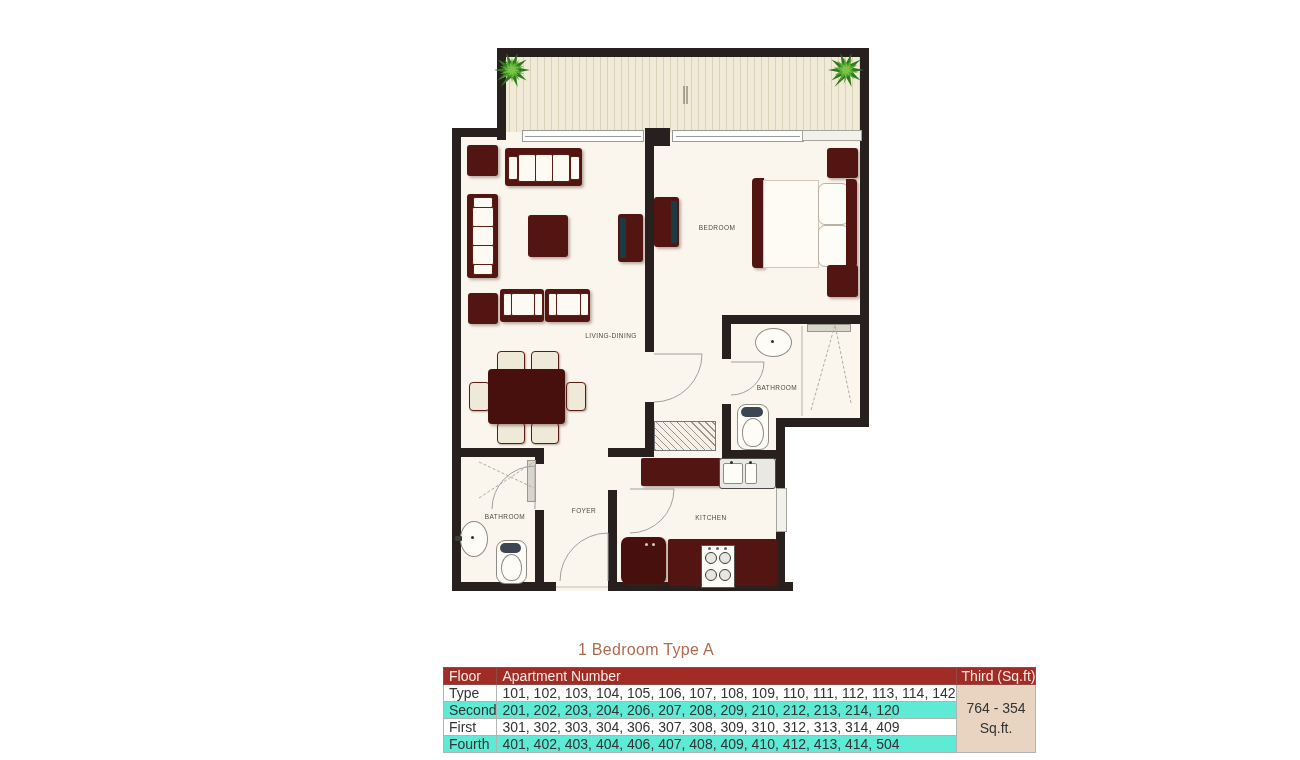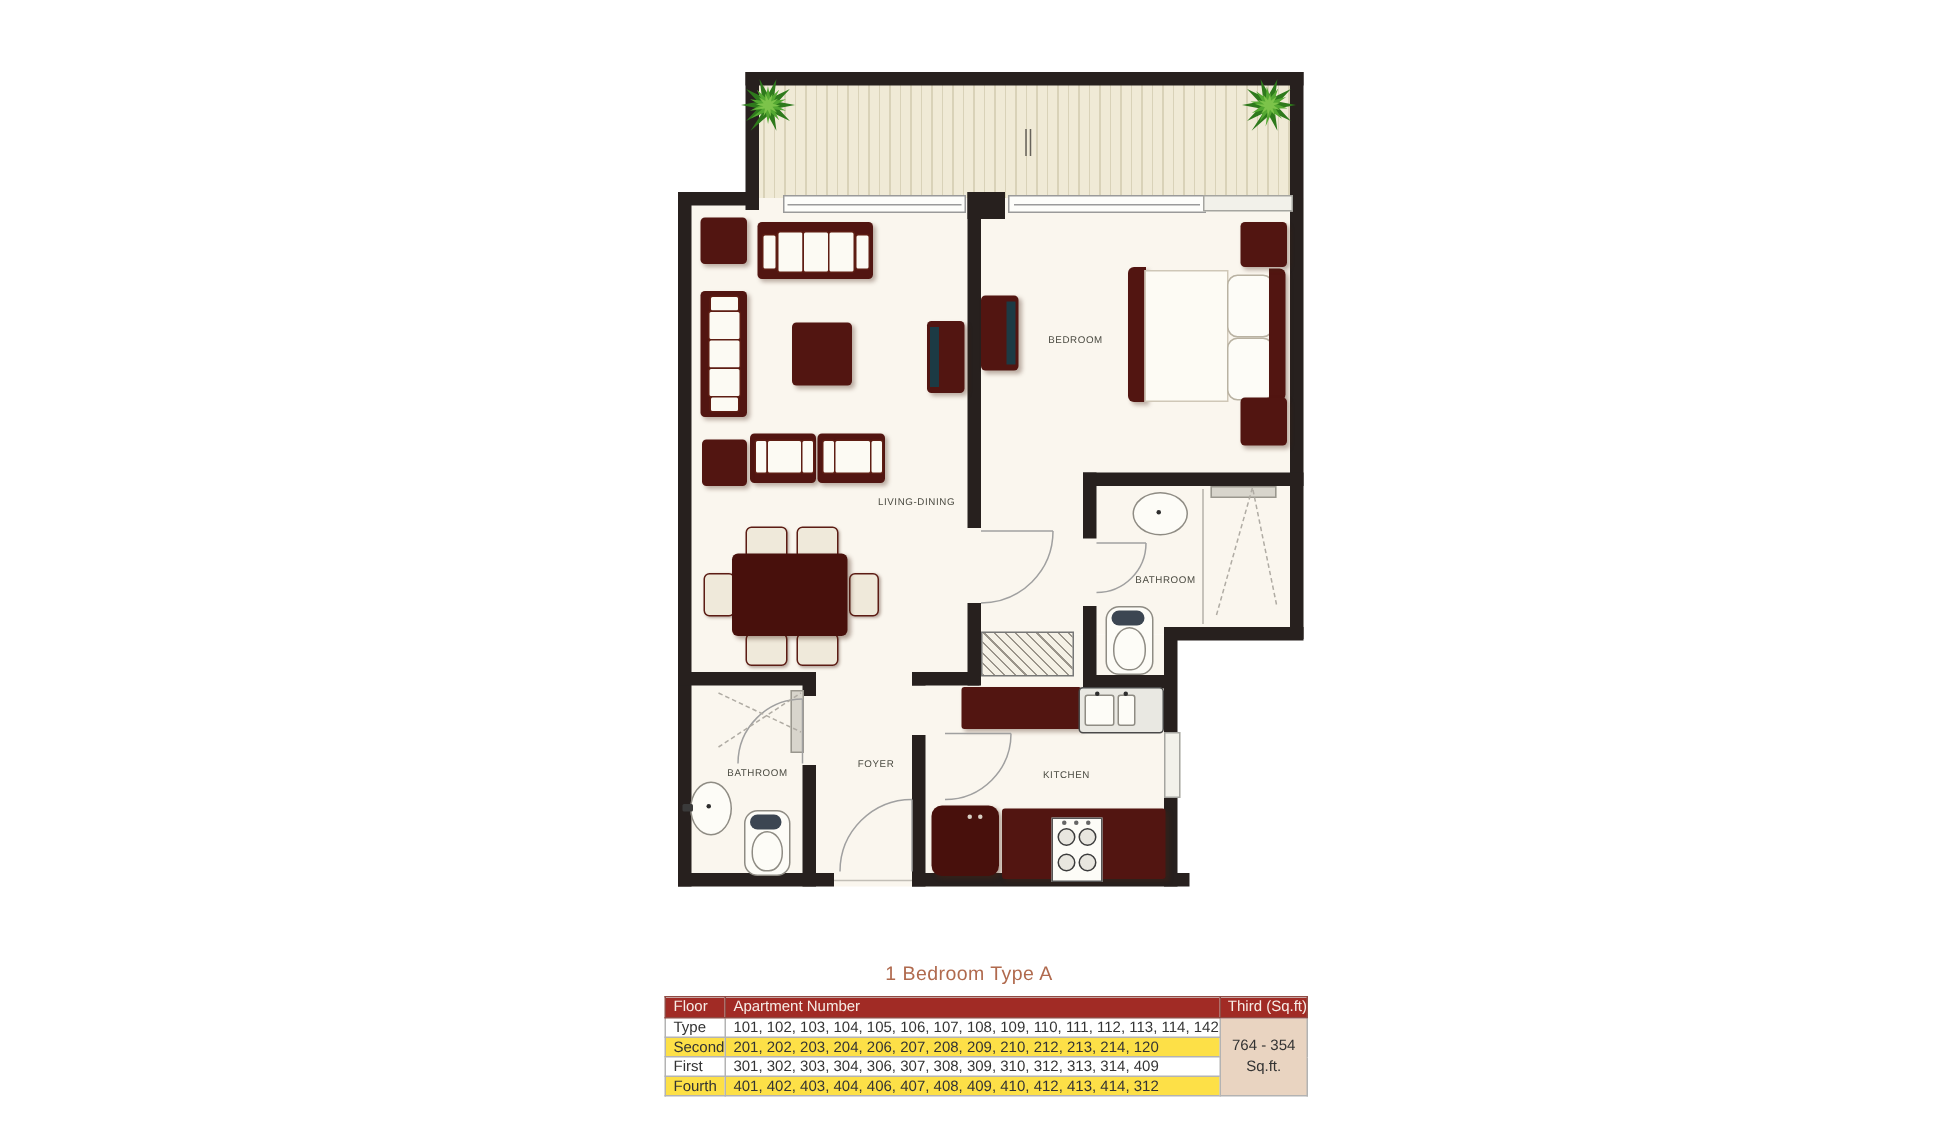--- a/index.html
+++ b/index.html
@@ -32,29 +32,29 @@
     background-image:repeating-linear-gradient(45deg,#9a948a 0,#9a948a 1px,transparent 1px,transparent 5px);
   }
   .screen{position:absolute;background:#1c3a44;}
   .burner{position:absolute;width:10px;height:10px;border:1px solid #3c3c3c;border-radius:50%;background:#e8e6df;}
   .dot{position:absolute;width:3px;height:3px;border-radius:50%;background:#2e2e2e;}
   svg.overlay{position:absolute;left:0;top:0;pointer-events:none;}
 
   
   .info{position:absolute;left:443px;top:641px;width:406px;}
   .plan-title{
-    text-align:center;font-size:13px;color:#b06a4e;margin:0 0 8px 0;font-weight:400;
+    text-align:center;font-size:16px;color:#b06a4e;margin:0 0 8px 0;font-weight:400;
     letter-spacing:.3px;
   }
-  table.apt{border-collapse:collapse;width:406px;font-size:10px;color:#333;border:1px solid #8f8f8f;}
+  table.apt{border-collapse:collapse;width:406px;font-size:14px;color:#333;border:1px solid #8f8f8f;}
   table.apt th,table.apt td{border:1px solid #b3b3b3;padding:0 0 0 5px;height:12px;text-align:left;font-weight:400;white-space:nowrap;overflow:hidden;}
   table.apt tr.head th{background:#a12b25;color:#f7ece6;height:13px;border-color:#8f4b44;}
   table.apt .c-floor{width:38px;}
   table.apt .c-range{width:58px;}
-  table.apt tr.alt td{background:#fde047;}
+  table.apt tr.alt td{background:#5eead4;}
   table.apt td.range-cell{
     background:#e9d4c1;text-align:center;padding:0;vertical-align:middle;line-height:1.4;
   }
 </style>
 </head>
 <body>
 
 <div class="plan">
 
   <div class="balcony-floor" style="left:52px;top:11px;width:362px;height:85px;"></div>
@@ -254,17 +254,17 @@
     <tr class="alt">
       <td>Second</td>
       <td>201, 202, 203, 204, 206, 207, 208, 209, 210, 212, 213, 214, 120</td>
     </tr>
     <tr>
       <td>First</td>
       <td>301, 302, 303, 304, 306, 307, 308, 309, 310, 312, 313, 314, 409</td>
     </tr>
     <tr class="alt">
       <td>Fourth</td>
-      <td>401, 402, 403, 404, 406, 407, 408, 409, 410, 412, 413, 414, 312</td>
+      <td>401, 402, 403, 404, 406, 407, 408, 409, 410, 412, 413, 414, 504</td>
     </tr>
   </tbody>
     </table>
 </div>
 
 </body></html>

